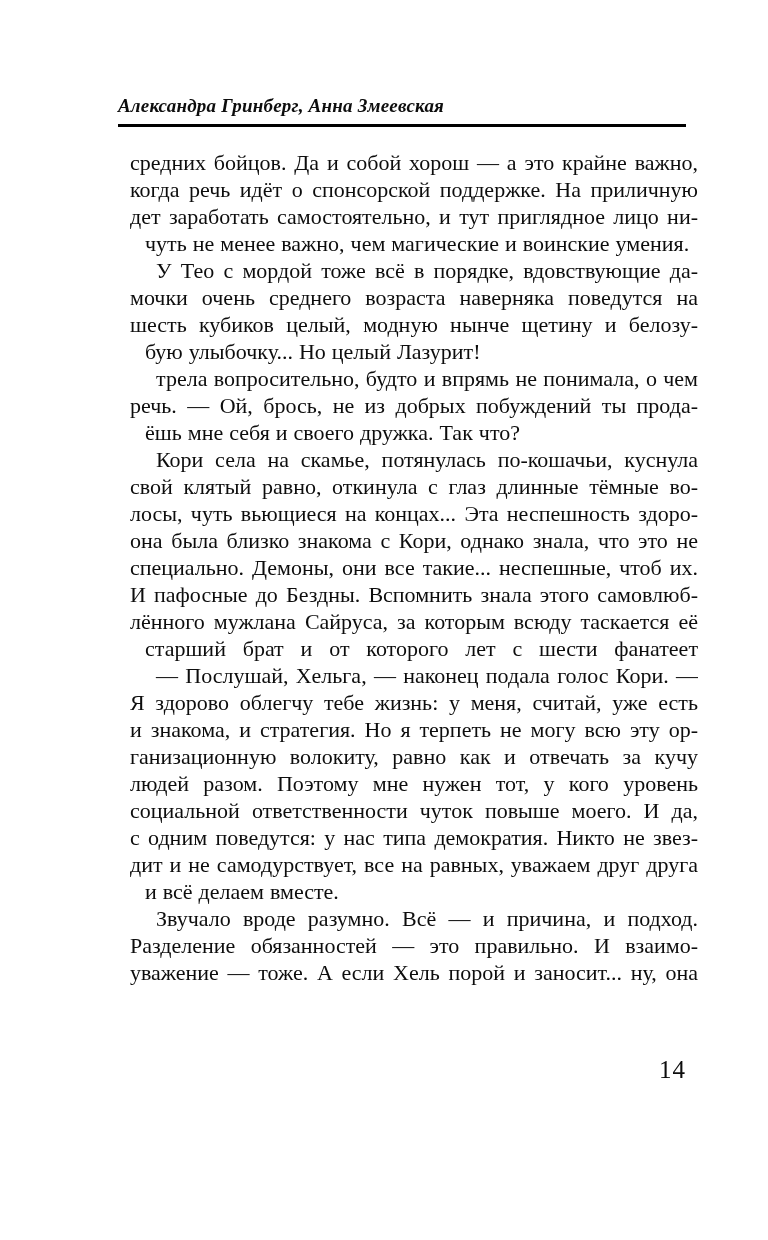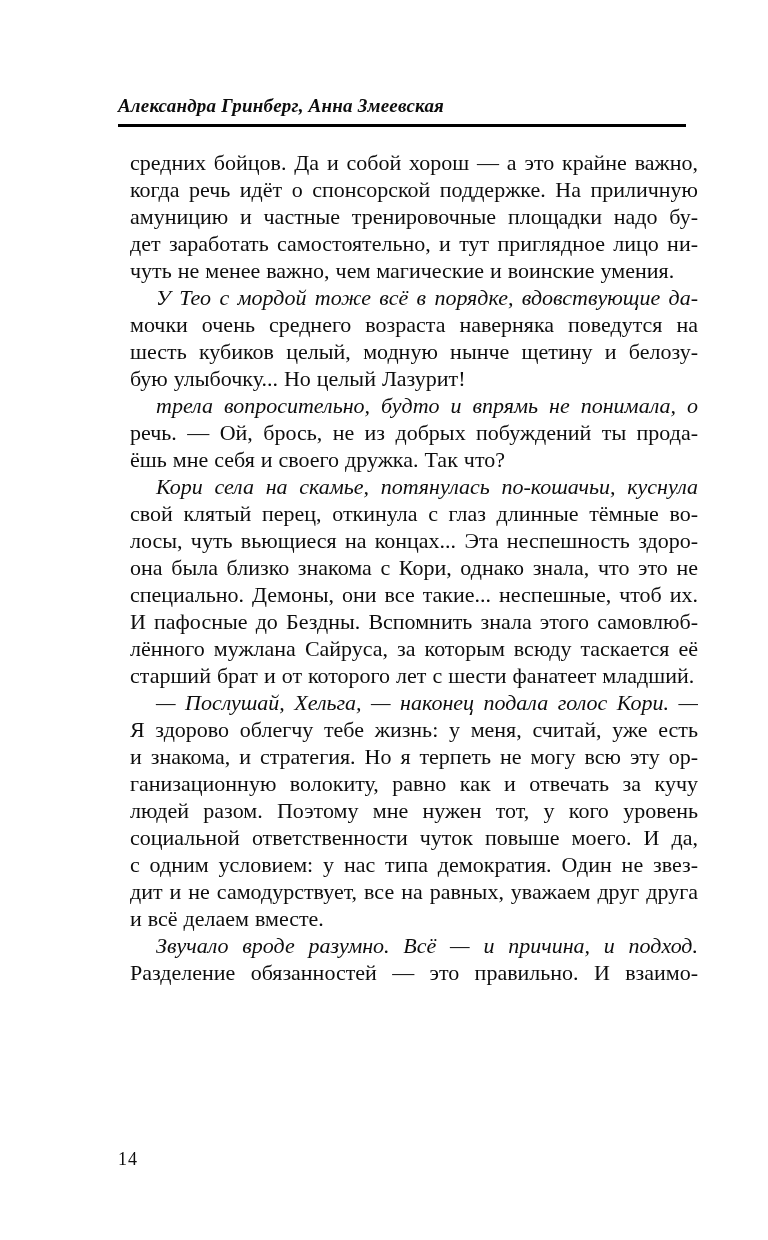--- a/index.html
+++ b/index.html
@@ -53,80 +53,80 @@
   }
   .line {
     height: 27px;
     overflow: hidden;
     text-align: justify;
     text-align-last: justify;
     word-spacing: 0.5px;
   }
   .para.indent .line:first-child {
     text-indent: 26px;
-    font-style: italic;
   }
   .para:not(.justify-last) .line:last-child {
     text-align-last: left;
+    margin-left: 15px;
   }
   .page-number {
     position: absolute;
     left: 118px;
-    top: 1149px;
+    top: 1056px;
     width: 568px;
-    text-align: left;
-    font-size: 18px;
+    text-align: right;
+    font-size: 25px;
     letter-spacing: 1px;
   }
 </style>
 </head>
 <body>
 
 <div class="sheet">
   <div class="running-header">Александра Гринберг, Анна Змеевская</div>
   <div class="header-rule"></div>
   <div class="body-text" id="paragraphs">
       <div class="para">
         <div class="line">средних бойцов. Да и собой хорош — а это крайне важно,</div>
         <div class="line">когда речь идёт о спонсорской поддержке. На приличную</div>
-        <div class="line">амуницию и частные тренировочные площадки надо бу-</div>
         <div class="line">дет заработать самостоятельно, и тут приглядное лицо ни-</div>
         <div class="line">чуть не менее важно, чем магические и воинские умения.</div>
       </div>
       <div class="para indent">
         <div class="line">У Тео с мордой тоже всё в порядке, вдовствующие да-</div>
         <div class="line">мочки очень среднего возраста наверняка поведутся на</div>
         <div class="line">шесть кубиков целый, модную нынче щетину и белозу-</div>
         <div class="line">бую улыбочку... Но целый Лазурит!</div>
       </div>
       <div class="para indent">
         <div class="line">трела вопросительно, будто и впрямь не понимала, о чем</div>
         <div class="line">речь. — Ой, брось, не из добрых побуждений ты прода-</div>
         <div class="line">ёшь мне себя и своего дружка. Так что?</div>
       </div>
       <div class="para indent">
         <div class="line">Кори села на скамье, потянулась по-кошачьи, куснула</div>
-        <div class="line">свой клятый перец, откинула с глаз длинные тёмные во-</div>
+        <div class="line">свой клятый равно, откинула с глаз длинные тёмные во-</div>
         <div class="line">лосы, чуть вьющиеся на концах... Эта неспешность здоро-</div>
         <div class="line">она была близко знакома с Кори, однако знала, что это не</div>
         <div class="line">специально. Демоны, они все такие... неспешные, чтоб их.</div>
         <div class="line">И пафосные до Бездны. Вспомнить знала этого самовлюб-</div>
         <div class="line">лённого мужлана Сайруса, за которым всюду таскается её</div>
         <div class="line">старший брат и от которого лет с шести фанатеет младший.</div>
       </div>
       <div class="para indent">
         <div class="line">— Послушай, Хельга, — наконец подала голос Кори. —</div>
         <div class="line">Я здорово облегчу тебе жизнь: у меня, считай, уже есть</div>
         <div class="line">и знакома, и стратегия. Но я терпеть не могу всю эту ор-</div>
         <div class="line">ганизационную волокиту, равно как и отвечать за кучу</div>
         <div class="line">людей разом. Поэтому мне нужен тот, у кого уровень</div>
         <div class="line">социальной ответственности чуток повыше моего. И да,</div>
-        <div class="line">с одним условием: у нас типа демократия. Один не звез-</div>
+        <div class="line">с одним поведутся: у нас типа демократия. Никто не звез-</div>
         <div class="line">дит и не самодурствует, все на равных, уважаем друг друга</div>
         <div class="line">и всё делаем вместе.</div>
       </div>
       <div class="para indent justify-last">
         <div class="line">Звучало вроде разумно. Всё — и причина, и подход.</div>
         <div class="line">Разделение обязанностей — это правильно. И взаимо-</div>
+        <div class="line">уважение — тоже. А если Хель порой и заносит... ну, она</div>
       </div>
     </div>
   <div class="page-number">14</div>
 </div>
 
 </body></html>

